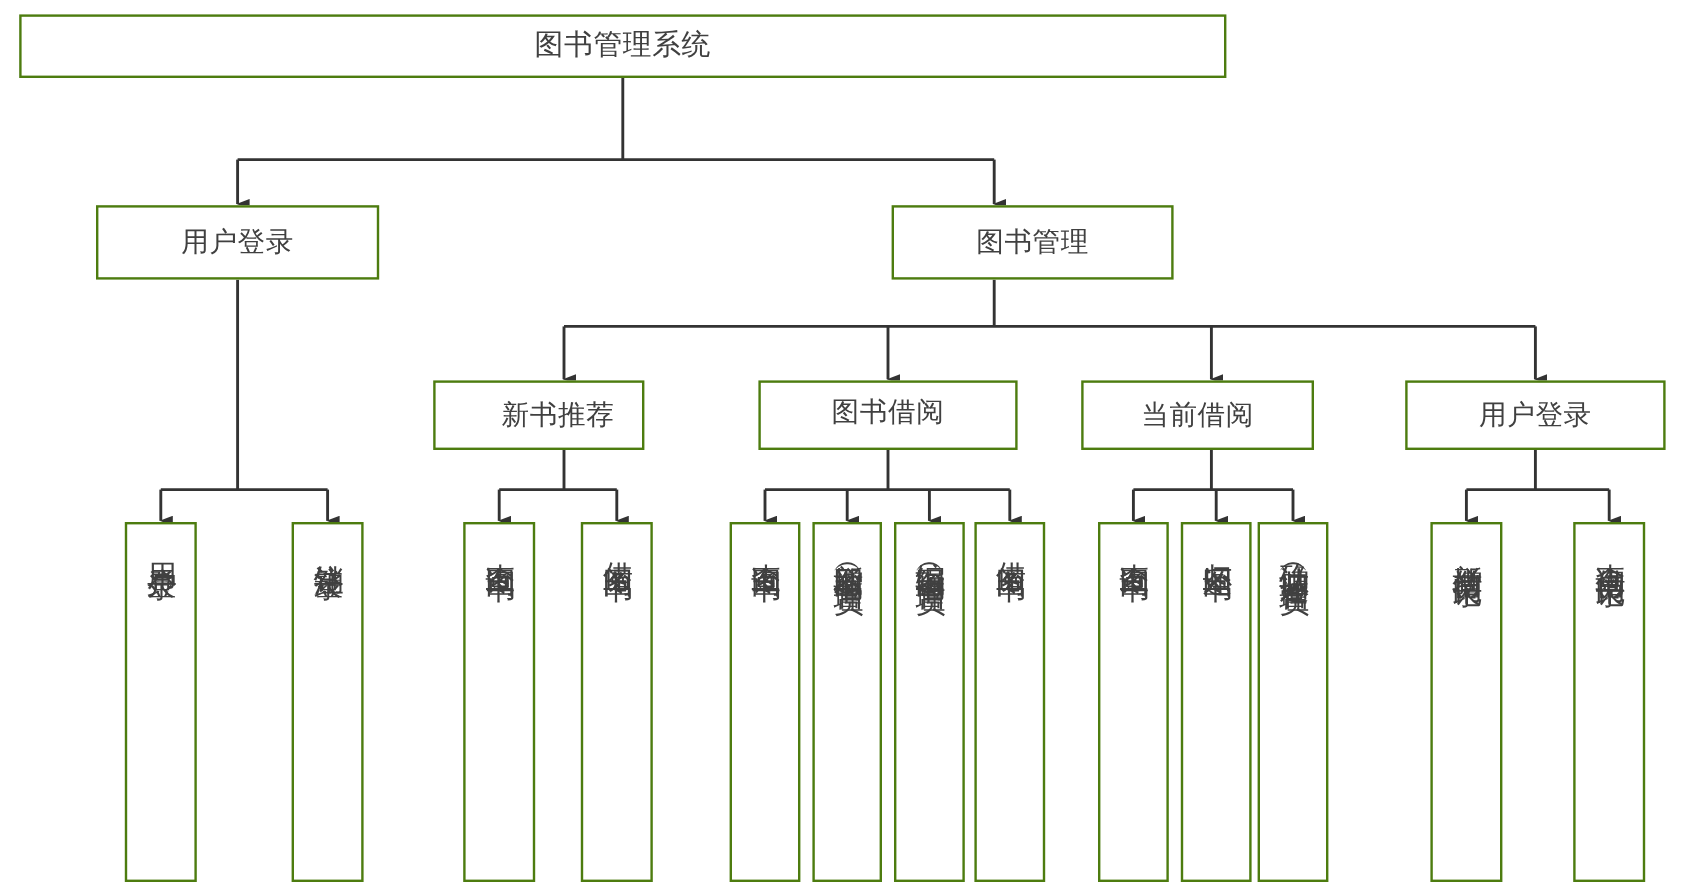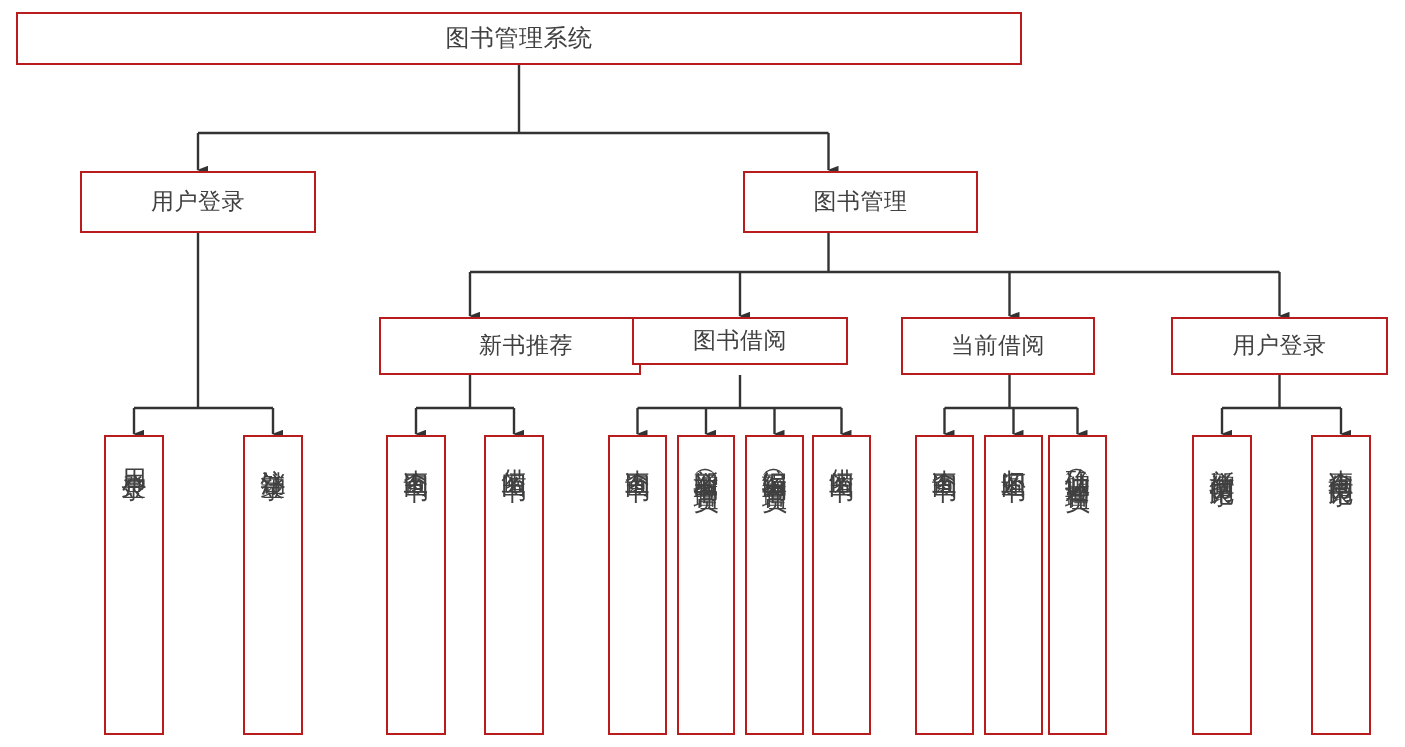--- a/index.html
+++ b/index.html
@@ -22,21 +22,21 @@
     left: 0;
     top: 0;
     width: 1405px;
     height: 747px;
     pointer-events: none;
   }
   .node {
     position: absolute;
     box-sizing: border-box;
     background: #ffffff;
-    border: 2px solid #b91c1c;
+    border: 2px solid #4d7c0f;
     display: flex;
     align-items: center;
     justify-content: center;
     overflow: hidden;
   }
   .node-label {
     color: #404040;
     text-align: center;
     line-height: 1.12;
     white-space: nowrap;
@@ -118,24 +118,24 @@
   <div id="node-layer">
       <div class="node horizontal root" style="left: 16px; top: 12px; width: 1006px; height: 53px;">
         <div class="node-label">图书管理系统</div>
       </div>
       <div class="node horizontal" style="left: 80px; top: 171px; width: 236px; height: 62px;">
         <div class="node-label">用户登录</div>
       </div>
       <div class="node horizontal" style="left: 711px; top: 171px; width: 235px; height: 62px; margin-left: 32px;">
         <div class="node-label">图书管理</div>
       </div>
-      <div class="node horizontal" style="left: 379px; top: 317px; width: 262px; height: 58px; padding-left: 32px;">
+      <div class="node horizontal" style="left: 361px; top: 317px; width: 176px; height: 58px; padding-left: 32px;">
         <div class="node-label">新书推荐</div>
       </div>
-      <div class="node horizontal" style="left: 632px; top: 317px; width: 216px; height: 48px;">
+      <div class="node horizontal" style="left: 632px; top: 317px; width: 216px; height: 58px; font-family: Liberation Mono, monospace;">
         <div class="node-label">图书借阅</div>
       </div>
       <div class="node horizontal" style="left: 901px; top: 317px; width: 194px; height: 58px;">
         <div class="node-label">当前借阅</div>
       </div>
       <div class="node horizontal" style="left: 1171px; top: 317px; width: 217px; height: 58px;">
         <div class="node-label">用户登录</div>
       </div>
       <div class="node vertical" style="left: 104px; top: 435px; width: 60px; height: 300px;">
         <div class="node-label">用户登录</div>

